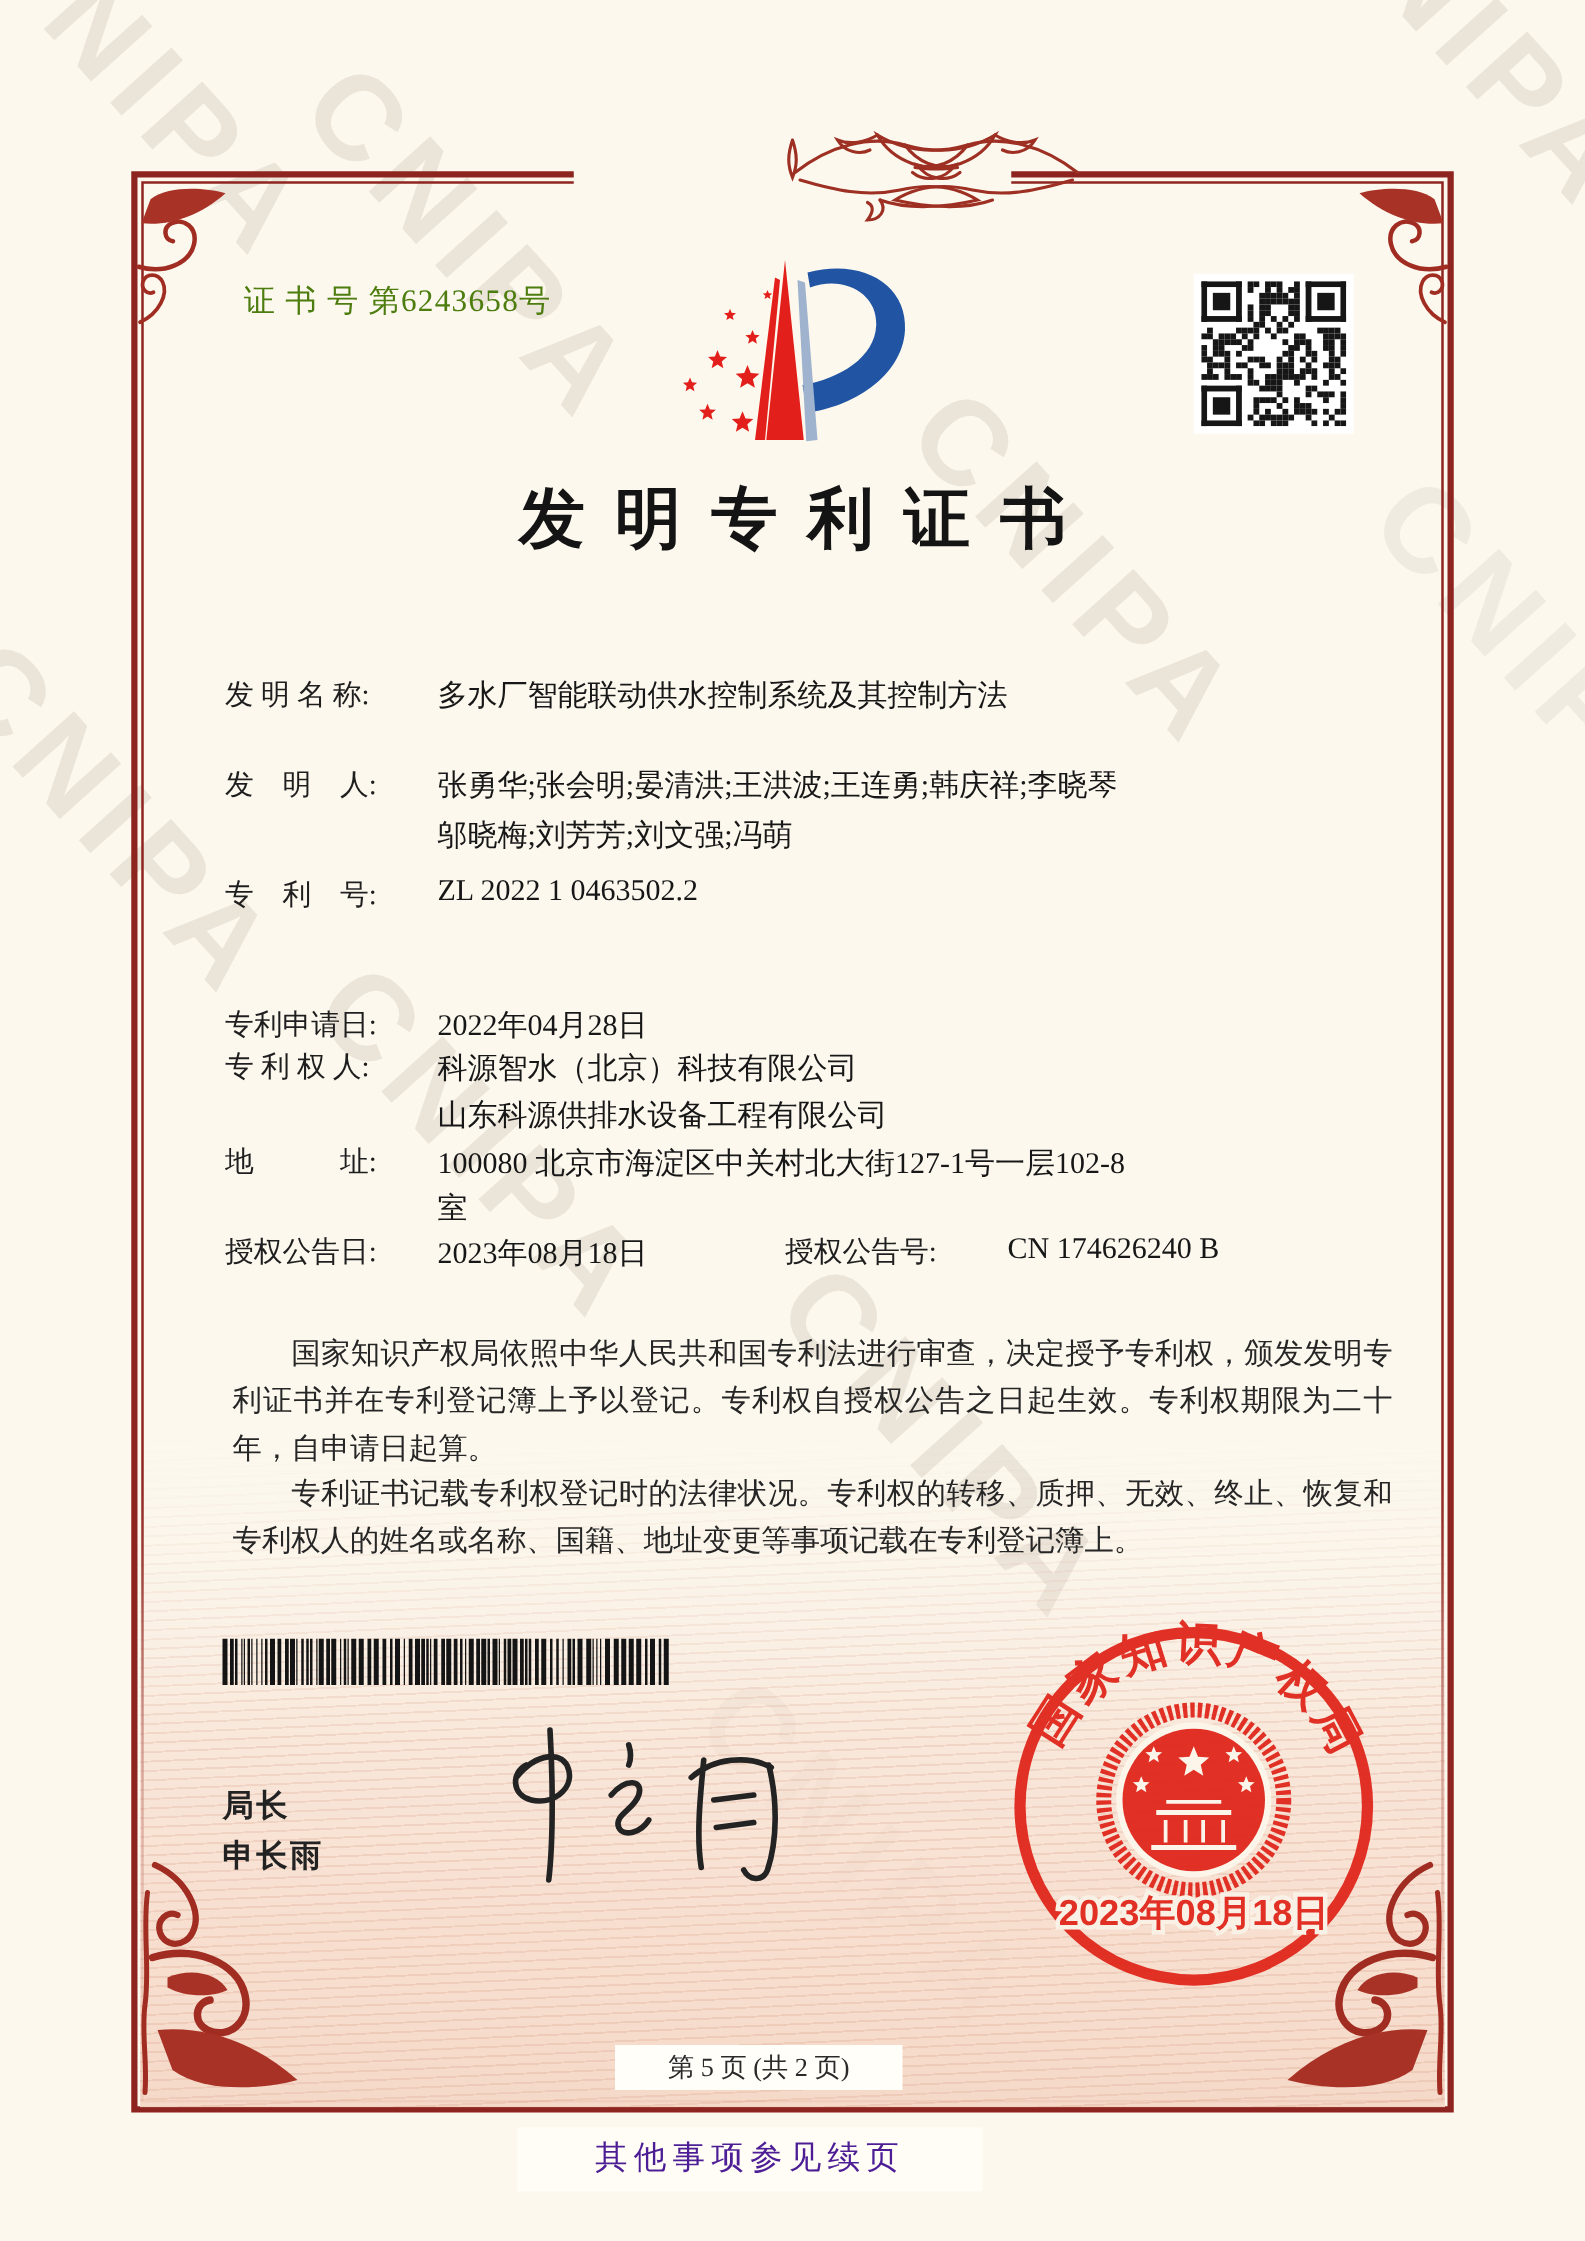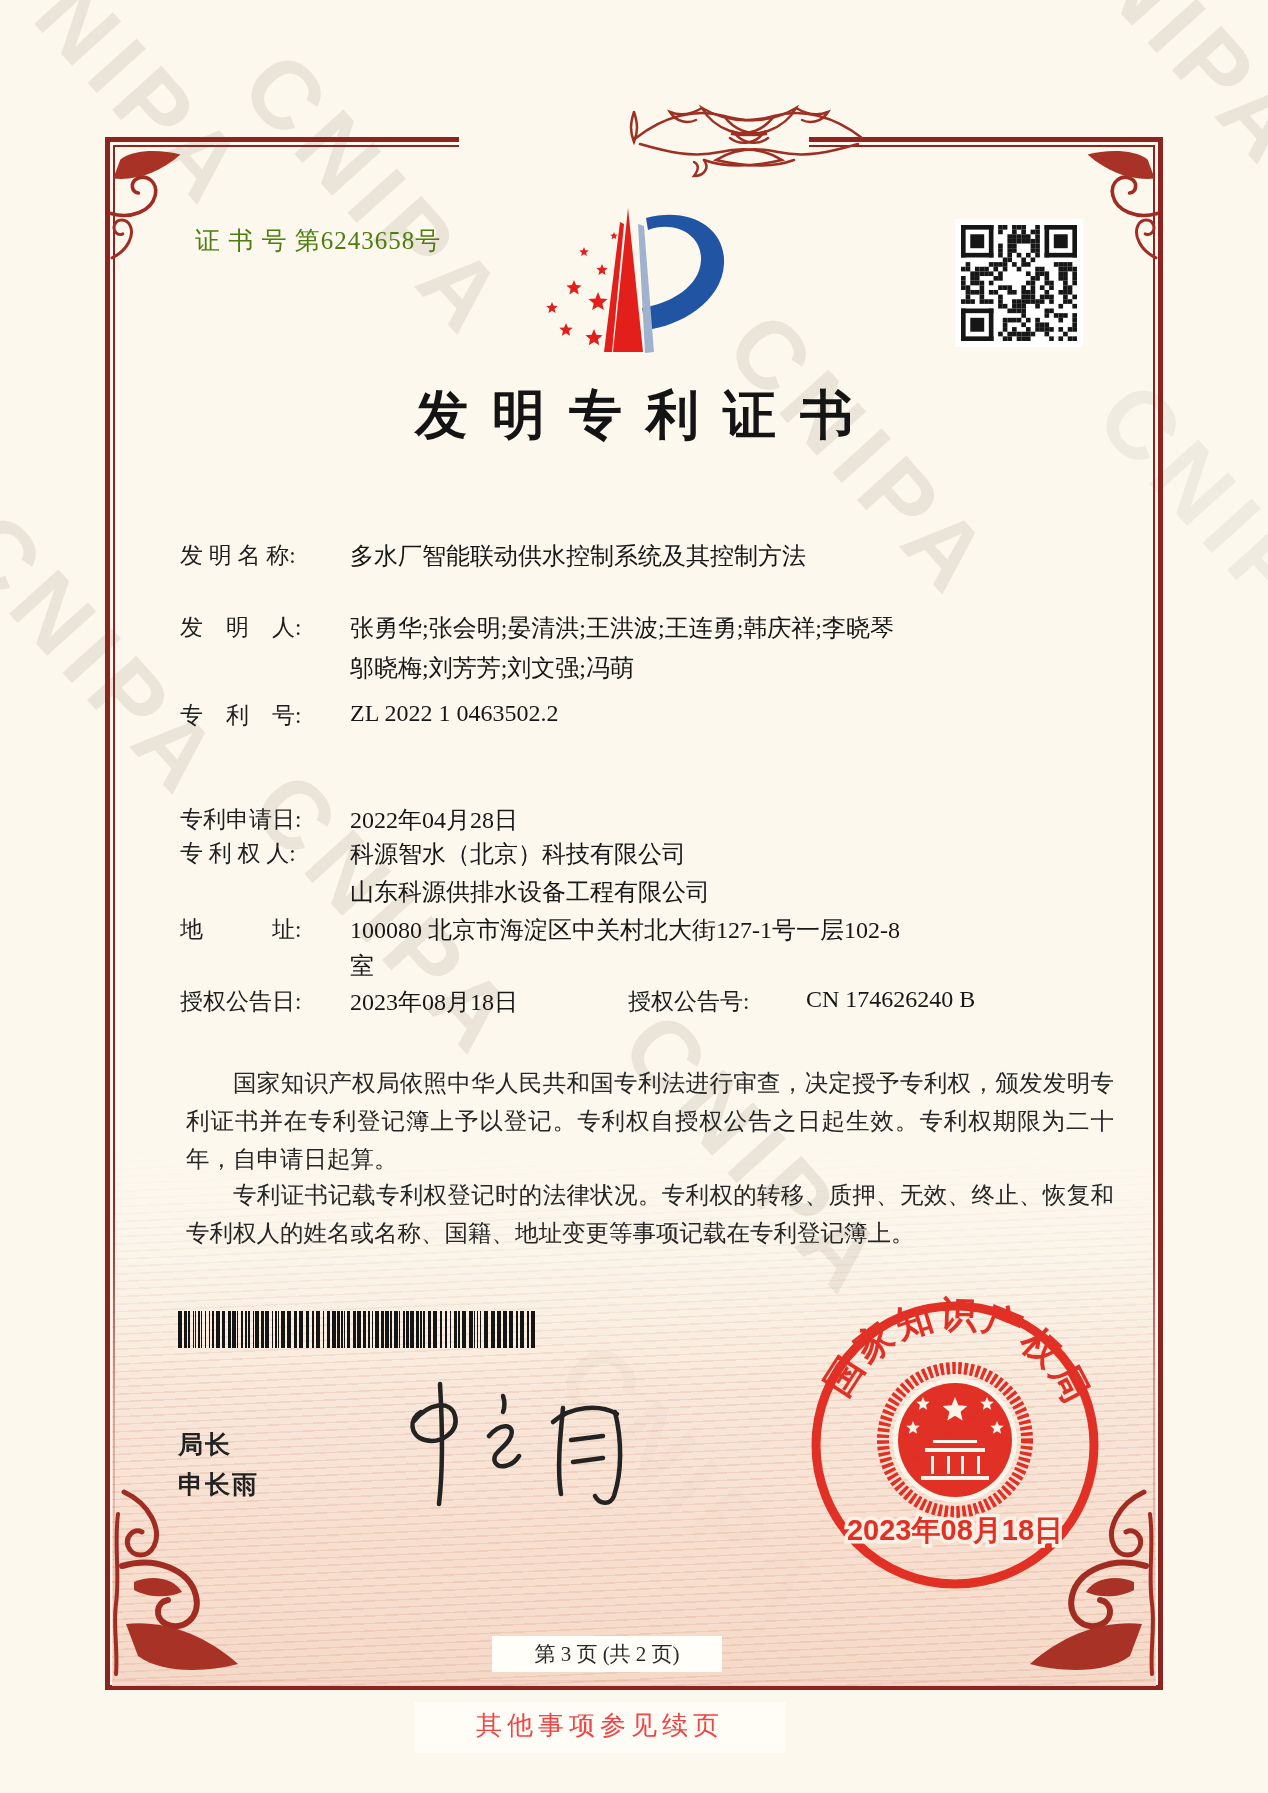--- a/index.html
+++ b/index.html
@@ -60,21 +60,21 @@
   .director-title{position:absolute;left:178px;top:1428px;font-size:25px;font-weight:700;color:#222;
         font-family:"Liberation Sans","DejaVu Sans",sans-serif;letter-spacing:2px;}
   .director-name{position:absolute;left:178px;top:1468px;font-size:25px;font-weight:600;color:#222;
         font-family:"Liberation Sans","DejaVu Sans",sans-serif;letter-spacing:2px;}
   .signature{position:absolute;left:385px;top:1378px;}
   .seal{position:absolute;left:800px;top:1290px;opacity:0.93;}
 
   .page-info{position:absolute;left:492px;top:1636px;width:230px;text-align:center;font-size:21px;
         color:#2a2a2a;background:#fffef9;padding:4px 0;}
   .note{position:absolute;left:414px;top:1702px;width:372px;text-align:center;font-size:26px;
-        letter-spacing:5px;color:#ef4444;background:#fffdf6;padding:6px 0 10px;}
+        letter-spacing:5px;color:#4c1d95;background:#fffdf6;padding:6px 0 10px;}
 </style>
 </head>
 <body>
 
 <div id="page">
 
   <div class="wm" style="left:-55px;top:10px;">CNIPA</div>
   <div class="wm" style="left:205px;top:140px;">CNIPA</div>
   <div class="wm" style="left:1005px;top:-30px;">CNIPA</div>
   <div class="wm" style="left:690px;top:400px;">CNIPA</div>
@@ -476,16 +476,16 @@
         <rect x="147" y="166" width="3" height="18"></rect>
         <rect x="161" y="166" width="3" height="18"></rect>
         <rect x="177" y="166" width="3" height="18"></rect>
         <rect x="121" y="186" width="68" height="4"></rect>
         <rect x="133" y="150" width="44" height="3"></rect>
       </g>
     </g>
     <text x="155" y="250" text-anchor="middle" font-size="29" font-weight="bold" fill="#e02318" style="paint-order:stroke;stroke:#fbf3e8;stroke-width:7px;" font-family="'Liberation Sans','DejaVu Sans',sans-serif">2023年08月18日</text>
   </svg>
 
-  <div class="page-info">第 3 页 (共 2 页)</div>
+  <div class="page-info">第 5 页 (共 2 页)</div>
   <div class="note">其他事项参见续页</div>
 
 </div>
 
 </body></html>

